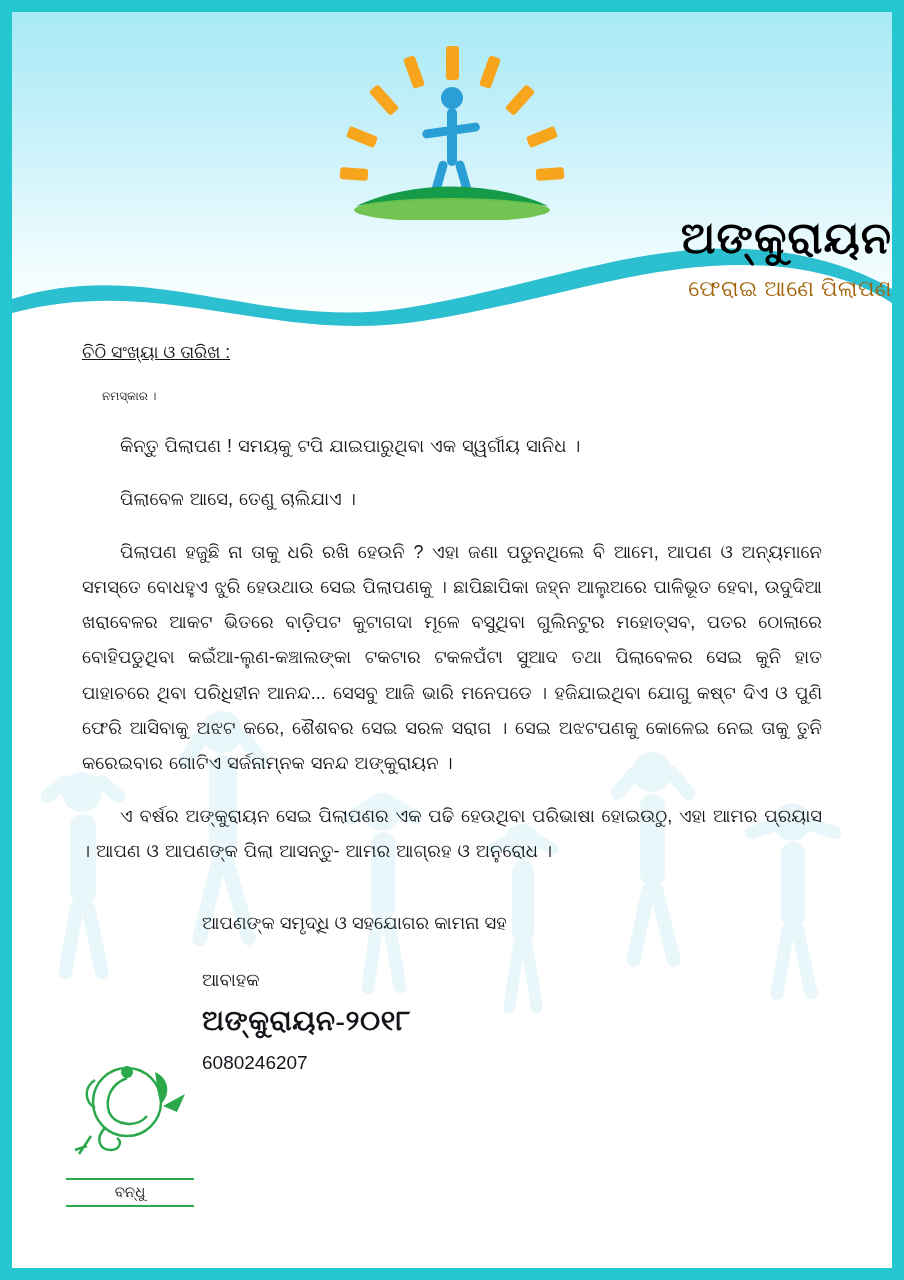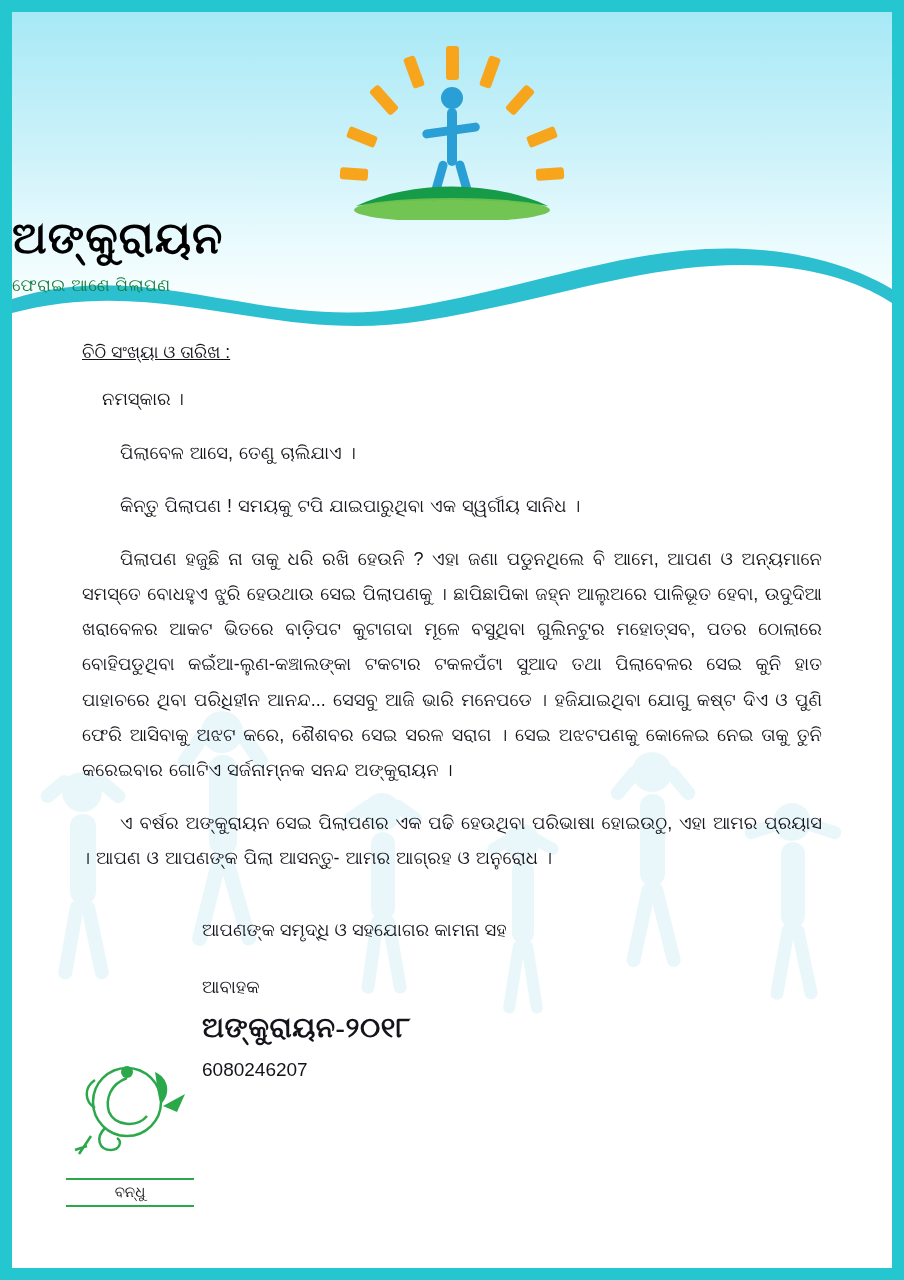--- a/index.html
+++ b/index.html
@@ -49,39 +49,39 @@
     top: 225px;
     width: 880px;
     height: 110px;
   }
   
   .logo-wrap {
     position: absolute;
     left: 0;
     top: 28px;
     width: 880px;
-    text-align: left;
+    text-align: right;
   }
   .logo-mark {
     position: relative;
     width: 260px;
     height: 180px;
     margin: 0 auto;
   }
   .logo-word {
     margin-top: -6px;
     font-size: 44px;
     font-weight: bold;
     letter-spacing: 1px;
     line-height: 1.1;
   }
   .logo-tagline {
     margin-top: 14px;
-    color: #15803d;
-    font-size: 17px;
+    color: #a16207;
+    font-size: 22px;
     letter-spacing: .5px;
   }
   
   .silhouettes {
     position: absolute;
     left: 0;
     top: 620px;
     width: 880px;
     height: 560px;
     opacity: .17;
@@ -97,21 +97,21 @@
     color: #15131a;
   }
   .ref-line {
     text-align: left;
     padding-right: 52px;
     font-size: 17.5px;
     margin-bottom: 26px;
     text-decoration: underline;
   }
   .salutation {
-    font-size: 18px;
+    font-size: 12px;
     margin: 0 0 26px 20px;
   }
   p.body-para {
     font-size: 18px;
     line-height: 1.95;
     margin: 0 0 18px 0;
     text-indent: 38px;
     text-align: justify;
     word-spacing: 1px;
   }
@@ -273,22 +273,22 @@
           <rect x="24" y="142" width="13" height="76" rx="6" transform="rotate(10 30 180)"></rect>
           <rect x="46" y="142" width="13" height="76" rx="6" transform="rotate(-12 52 180)"></rect>
         </g>
       </g>
     </svg>
 
     <div class="letter">
       <div class="ref-line">ଚିଠି ସଂଖ୍ୟା ଓ ତାରିଖ :</div>
       <div class="salutation">ନମସ୍କାର ।</div>
 
+      <p class="body-para short">କିନ୍ତୁ ପିଲାପଣ ! ସମୟକୁ ଟପି ଯାଇପାରୁଥିବା ଏକ ସ୍ୱର୍ଗୀୟ ସାନିଧ ।</p>
       <p class="body-para short">ପିଲାବେଳ ଆସେ, ତେଣୁ ଚାଲିଯାଏ ।</p>
-      <p class="body-para short">କିନ୍ତୁ ପିଲାପଣ ! ସମୟକୁ ଟପି ଯାଇପାରୁଥିବା ଏକ ସ୍ୱର୍ଗୀୟ ସାନିଧ ।</p>
       <p class="body-para">ପିଲାପଣ ହଜୁଛି ନା ତାକୁ ଧରି ରଖି ହେଉନି ? ଏହା ଜଣା ପଡୁନଥିଲେ ବି ଆମେ, ଆପଣ ଓ ଅନ୍ୟମାନେ ସମସ୍ତେ ବୋଧହୁଏ ଝୁରି ହେଉଥାଉ ସେଇ ପିଲାପଣକୁ । ଛାପିଛାପିକା ଜହ୍ନ ଆଲୁଅରେ ପାଳିଭୂତ ହେବା, ଉଦୁଦିଆ ଖରାବେଳର ଆକଟ ଭିତରେ ବାଡ଼ିପଟ କୁଟାଗଦା ମୂଳେ ବସୁଥିବା ଗୁଲିନଟୁର ମହୋତ୍ସବ, ପତର ଠୋଲାରେ ବୋହିପଡୁଥିବା କଇଁଆ-ଲୁଣ-କଞ୍ଚାଲଙ୍କା ଟକଟାର ଟକଳପଁଟା ସୁଆଦ ତଥା ପିଲାବେଳର ସେଇ କୁନି ହାତ ପାହାଚରେ ଥିବା ପରିଧିହୀନ ଆନନ୍ଦ... ସେସବୁ ଆଜି ଭାରି ମନେପଡେ । ହଜିଯାଇଥିବା ଯୋଗୁ କଷ୍ଟ ଦିଏ ଓ ପୁଣି ଫେରି ଆସିବାକୁ ଅଝଟ କରେ, ଶୈଶବର ସେଇ ସରଳ ସରାଗ । ସେଇ ଅଝଟପଣକୁ କୋଳେଇ ନେଇ ତାକୁ ତୁନି କରେଇବାର ଗୋଟିଏ ସର୍ଜନାମ୍ନକ ସନନ୍ଦ ଅଙ୍କୁରାୟନ ।</p>
       <p class="body-para">ଏ ବର୍ଷର ଅଙ୍କୁରାୟନ ସେଇ ପିଲାପଣର ଏକ ପଢି ହେଉଥିବା ପରିଭାଷା ହୋଇଉଠୁ, ଏହା ଆମର ପ୍ରୟାସ । ଆପଣ ଓ ଆପଣଙ୍କ ପିଲା ଆସନ୍ତୁ- ଆମର ଆଗ୍ରହ ଓ ଅନୁରୋଧ ।</p>
 
       <div class="closing">ଆପଣଙ୍କ ସମୃଦ୍ଧି ଓ ସହଯୋଗର କାମନା ସହ</div>
 
       <div class="sign-block">
         <div class="sign-role">ଆବାହକ</div>
         <div class="sign-name">ଅଙ୍କୁରାୟନ-୨୦୧୮</div>
         <div class="sign-phone">6080246207</div>
       </div>

